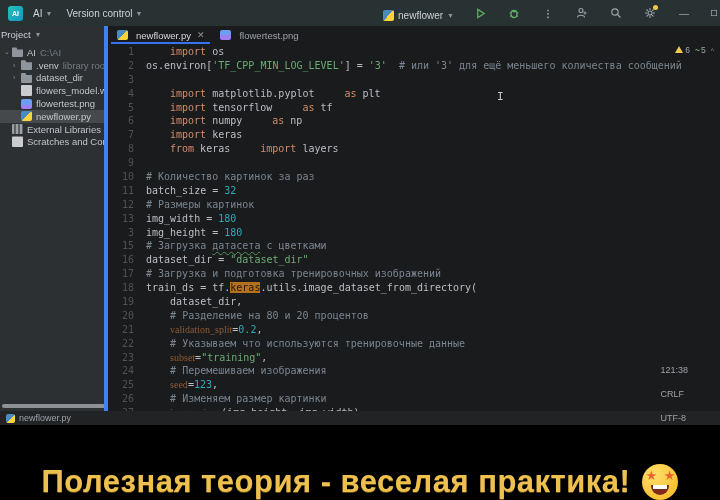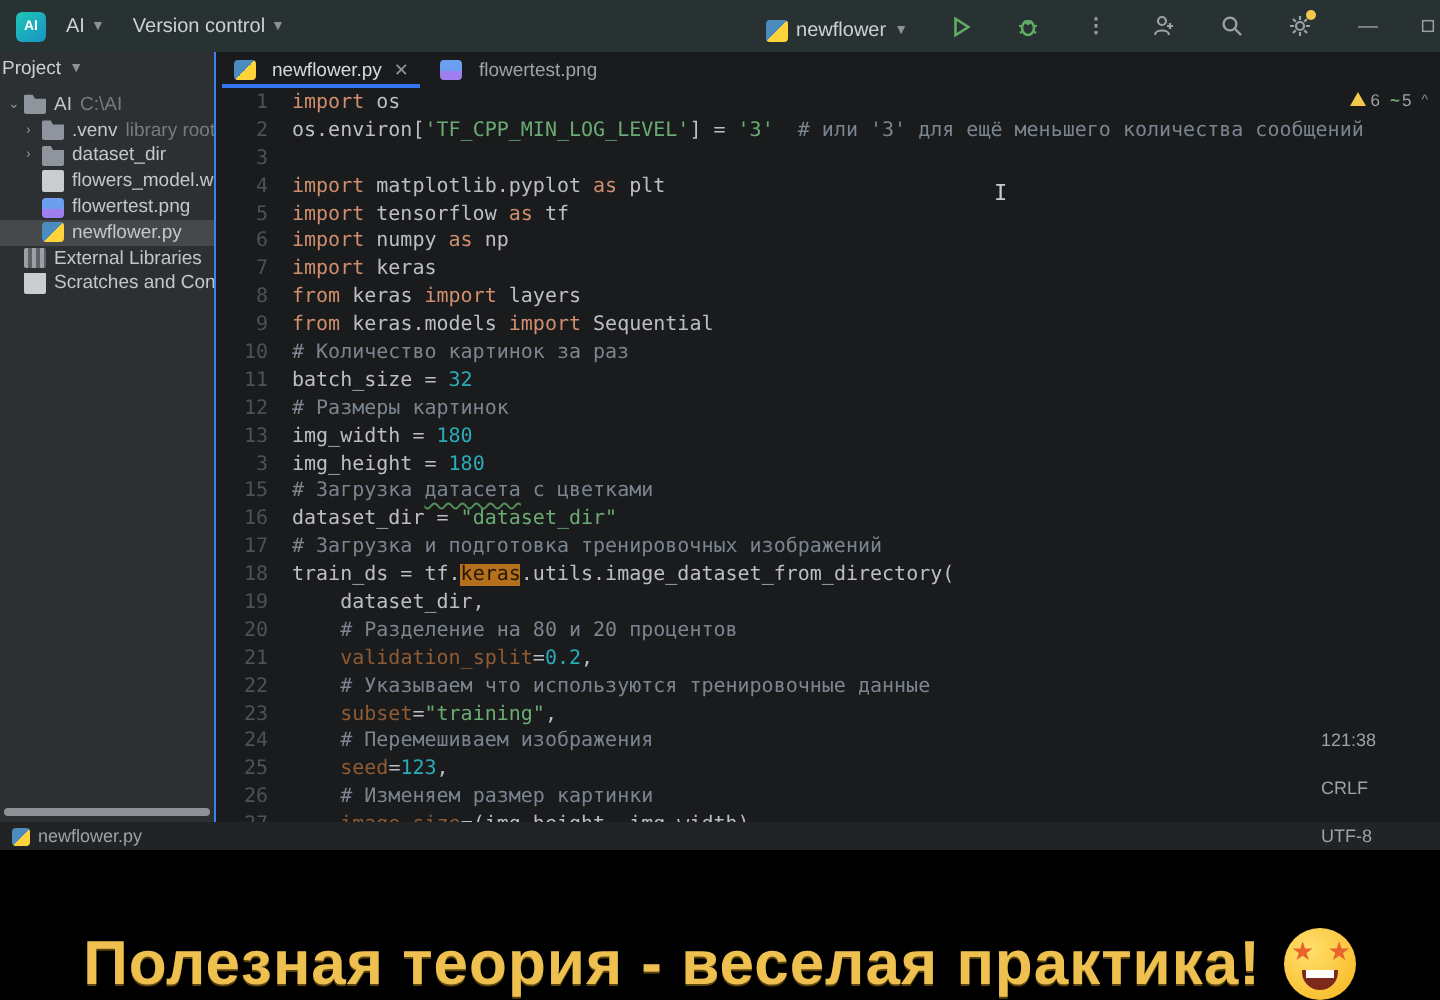--- a/index.html
+++ b/index.html
@@ -26,21 +26,21 @@
   .mini-py { width:11px; height:11px; border-radius:2px;
     background:linear-gradient(135deg,#4b8bbe 50%,#ffd43b 50%); }
   .icon-btn { width:16px; height:16px; display:flex; align-items:center; justify-content:center; position:relative; }
   .gear-dot { position:absolute; top:0; right:0; width:5px; height:5px; border-radius:50%; background:#f2c94c; }
   .half-cut { width:8px; overflow:hidden; }
   
   .ide-body { position:absolute; top:26px; left:0; width:720px; height:385px; background:#1a1b1d; }
   
   .project-panel {
     position:absolute; top:0; left:0; width:108px; height:385px;
-    background:#2c3033; border-right:1px solid #3b82f6; overflow:hidden; font-size:9.5px;
+    background:#2c3033; border-right:4px solid #3b82f6; overflow:hidden; font-size:9.5px;
   }
   .panel-header { height:17px; display:flex; align-items:center; padding-left:1px; color:#ced0d6; }
   .tree { margin-top:3px; }
   .tree-row { height:12.8px; display:flex; align-items:center; white-space:nowrap; padding-left:4px; color:#c3c6ca; }
   .tree-row.selected { background:#46494b; }
   .tree-hint { color:#767b82; margin-left:4px; }
   .tree-chev { width:8px; font-size:7px; color:#8d9299; flex:0 0 8px; }
   .ticon { width:11px; height:10px; border-radius:1px; margin-right:4px; flex:0 0 11px; }
   .ticon-folder { background:#8f959c; clip-path:polygon(0 0,40% 0,50% 20%,100% 20%,100% 100%,0 100%); }
   .ticon-python { background:linear-gradient(135deg,#4b8bbe 50%,#ffd43b 50%); border-radius:2px; }
@@ -53,27 +53,27 @@
   .tabbar { position:absolute; top:0; left:109px; width:611px; height:18px; background:#1a1b1d; display:flex; font-size:9.5px; }
   .tab { display:flex; align-items:center; gap:4px; padding:0 8px; color:#9da2a8; position:relative; }
   .tab.active { color:#d5d8dd; }
   .tab.active::after { content:""; position:absolute; left:2px; right:2px; bottom:0; height:2px; background:#3574f0; }
   .tab-close { font-size:9px; color:#8d9299; margin-left:2px; }
   
   .editor { position:absolute; top:18px; left:109px; width:611px; height:367px; background:#1a1b1d; overflow:hidden; }
   .code-area { padding-top:2px; font-family:"DejaVu Sans Mono", monospace; font-size:10px; }
   .cline { height:13.9px; display:flex; white-space:pre; }
   .ln { width:37px; text-align:right; padding-right:12px; color:#4e5157; flex:0 0 37px; }
-  .tok-kw { color:#cf8e6d; }
+  .tok-kw { color:#cf8e6d;margin-left:24px; }
   .tok-pl { color:#bcbec4; }
   .tok-str { color:#6aab73; }
   .tok-num { color:#2aacb8; }
   .tok-com { color:#7a8590; }
   .tok-typo { color:#7a8590; text-decoration:underline wavy #54915b 1px; text-underline-offset:2px; }
-  .tok-param { color:#8f5b33; }
+  .tok-param { color:#8f5b33;font-family:Liberation Serif, serif; }
   .tok-hl { background:#b5701d; color:#241806; }
   .inspections { position:absolute; top:1px; right:6px; display:flex; align-items:center; gap:5px;
     font-size:8.5px; color:#9da2a8; }
   .warn-tri { width:0; height:0; border-left:4px solid transparent; border-right:4px solid transparent;
     border-bottom:7px solid #f2c94c; display:inline-block; margin-right:2px; }
   .weak-mark { color:#6aab73; font-weight:bold; margin-right:1px; }
   .ibeam { position:absolute; left:388px; top:46px; width:7px; height:11px; color:#c8cbd0; font-size:11px;
     font-family:"DejaVu Sans Mono",monospace; }
   
   .statusbar { position:absolute; top:411px; left:0; width:720px; height:14px; background:#212325;
@@ -232,21 +232,21 @@
       </div>
       <div class="code-area">
           <div class="cline"><span class="ln">1</span><span class="codetxt"><span class="tok tok-kw">import</span><span class="tok tok-pl"> os</span></span></div>
           <div class="cline"><span class="ln">2</span><span class="codetxt"><span class="tok tok-pl">os.environ[</span><span class="tok tok-str">'TF_CPP_MIN_LOG_LEVEL'</span><span class="tok tok-pl">] = </span><span class="tok tok-str">'3'</span><span class="tok tok-pl">  </span><span class="tok tok-com"># или '3' для ещё меньшего количества сообщений</span></span></div>
           <div class="cline"><span class="ln">3</span><span class="codetxt"></span></div>
           <div class="cline"><span class="ln">4</span><span class="codetxt"><span class="tok tok-kw">import</span><span class="tok tok-pl"> matplotlib.pyplot </span><span class="tok tok-kw">as</span><span class="tok tok-pl"> plt</span></span></div>
           <div class="cline"><span class="ln">5</span><span class="codetxt"><span class="tok tok-kw">import</span><span class="tok tok-pl"> tensorflow </span><span class="tok tok-kw">as</span><span class="tok tok-pl"> tf</span></span></div>
           <div class="cline"><span class="ln">6</span><span class="codetxt"><span class="tok tok-kw">import</span><span class="tok tok-pl"> numpy </span><span class="tok tok-kw">as</span><span class="tok tok-pl"> np</span></span></div>
           <div class="cline"><span class="ln">7</span><span class="codetxt"><span class="tok tok-kw">import</span><span class="tok tok-pl"> keras</span></span></div>
           <div class="cline"><span class="ln">8</span><span class="codetxt"><span class="tok tok-kw">from</span><span class="tok tok-pl"> keras </span><span class="tok tok-kw">import</span><span class="tok tok-pl"> layers</span></span></div>
-          <div class="cline"><span class="ln">9</span><span class="codetxt"><span class="tok tok-kw">from</span><span class="tok tok-pl"> keras.models </span><span class="tok tok-kw">import</span><span class="tok tok-pl"> Sequential</span></span></div>
+          <div class="cline"><span class="ln">9</span></div>
           <div class="cline"><span class="ln">10</span><span class="codetxt"><span class="tok tok-com"># Количество картинок за раз</span></span></div>
           <div class="cline"><span class="ln">11</span><span class="codetxt"><span class="tok tok-pl">batch_size = </span><span class="tok tok-num">32</span></span></div>
           <div class="cline"><span class="ln">12</span><span class="codetxt"><span class="tok tok-com"># Размеры картинок</span></span></div>
           <div class="cline"><span class="ln">13</span><span class="codetxt"><span class="tok tok-pl">img_width = </span><span class="tok tok-num">180</span></span></div>
           <div class="cline"><span class="ln">3</span><span class="codetxt"><span class="tok tok-pl">img_height = </span><span class="tok tok-num">180</span></span></div>
           <div class="cline"><span class="ln">15</span><span class="codetxt"><span class="tok tok-com"># Загрузка </span><span class="tok tok-typo">датасета</span><span class="tok tok-com"> с цветками</span></span></div>
           <div class="cline"><span class="ln">16</span><span class="codetxt"><span class="tok tok-pl">dataset_dir = </span><span class="tok tok-str">"dataset_dir"</span></span></div>
           <div class="cline"><span class="ln">17</span><span class="codetxt"><span class="tok tok-com"># Загрузка и подготовка тренировочных изображений</span></span></div>
           <div class="cline"><span class="ln">18</span><span class="codetxt"><span class="tok tok-pl">train_ds = tf.</span><span class="tok tok-hl">keras</span><span class="tok tok-pl">.utils.image_dataset_from_directory(</span></span></div>
           <div class="cline"><span class="ln">19</span><span class="codetxt"><span class="tok tok-pl">    dataset_dir,</span></span></div>

